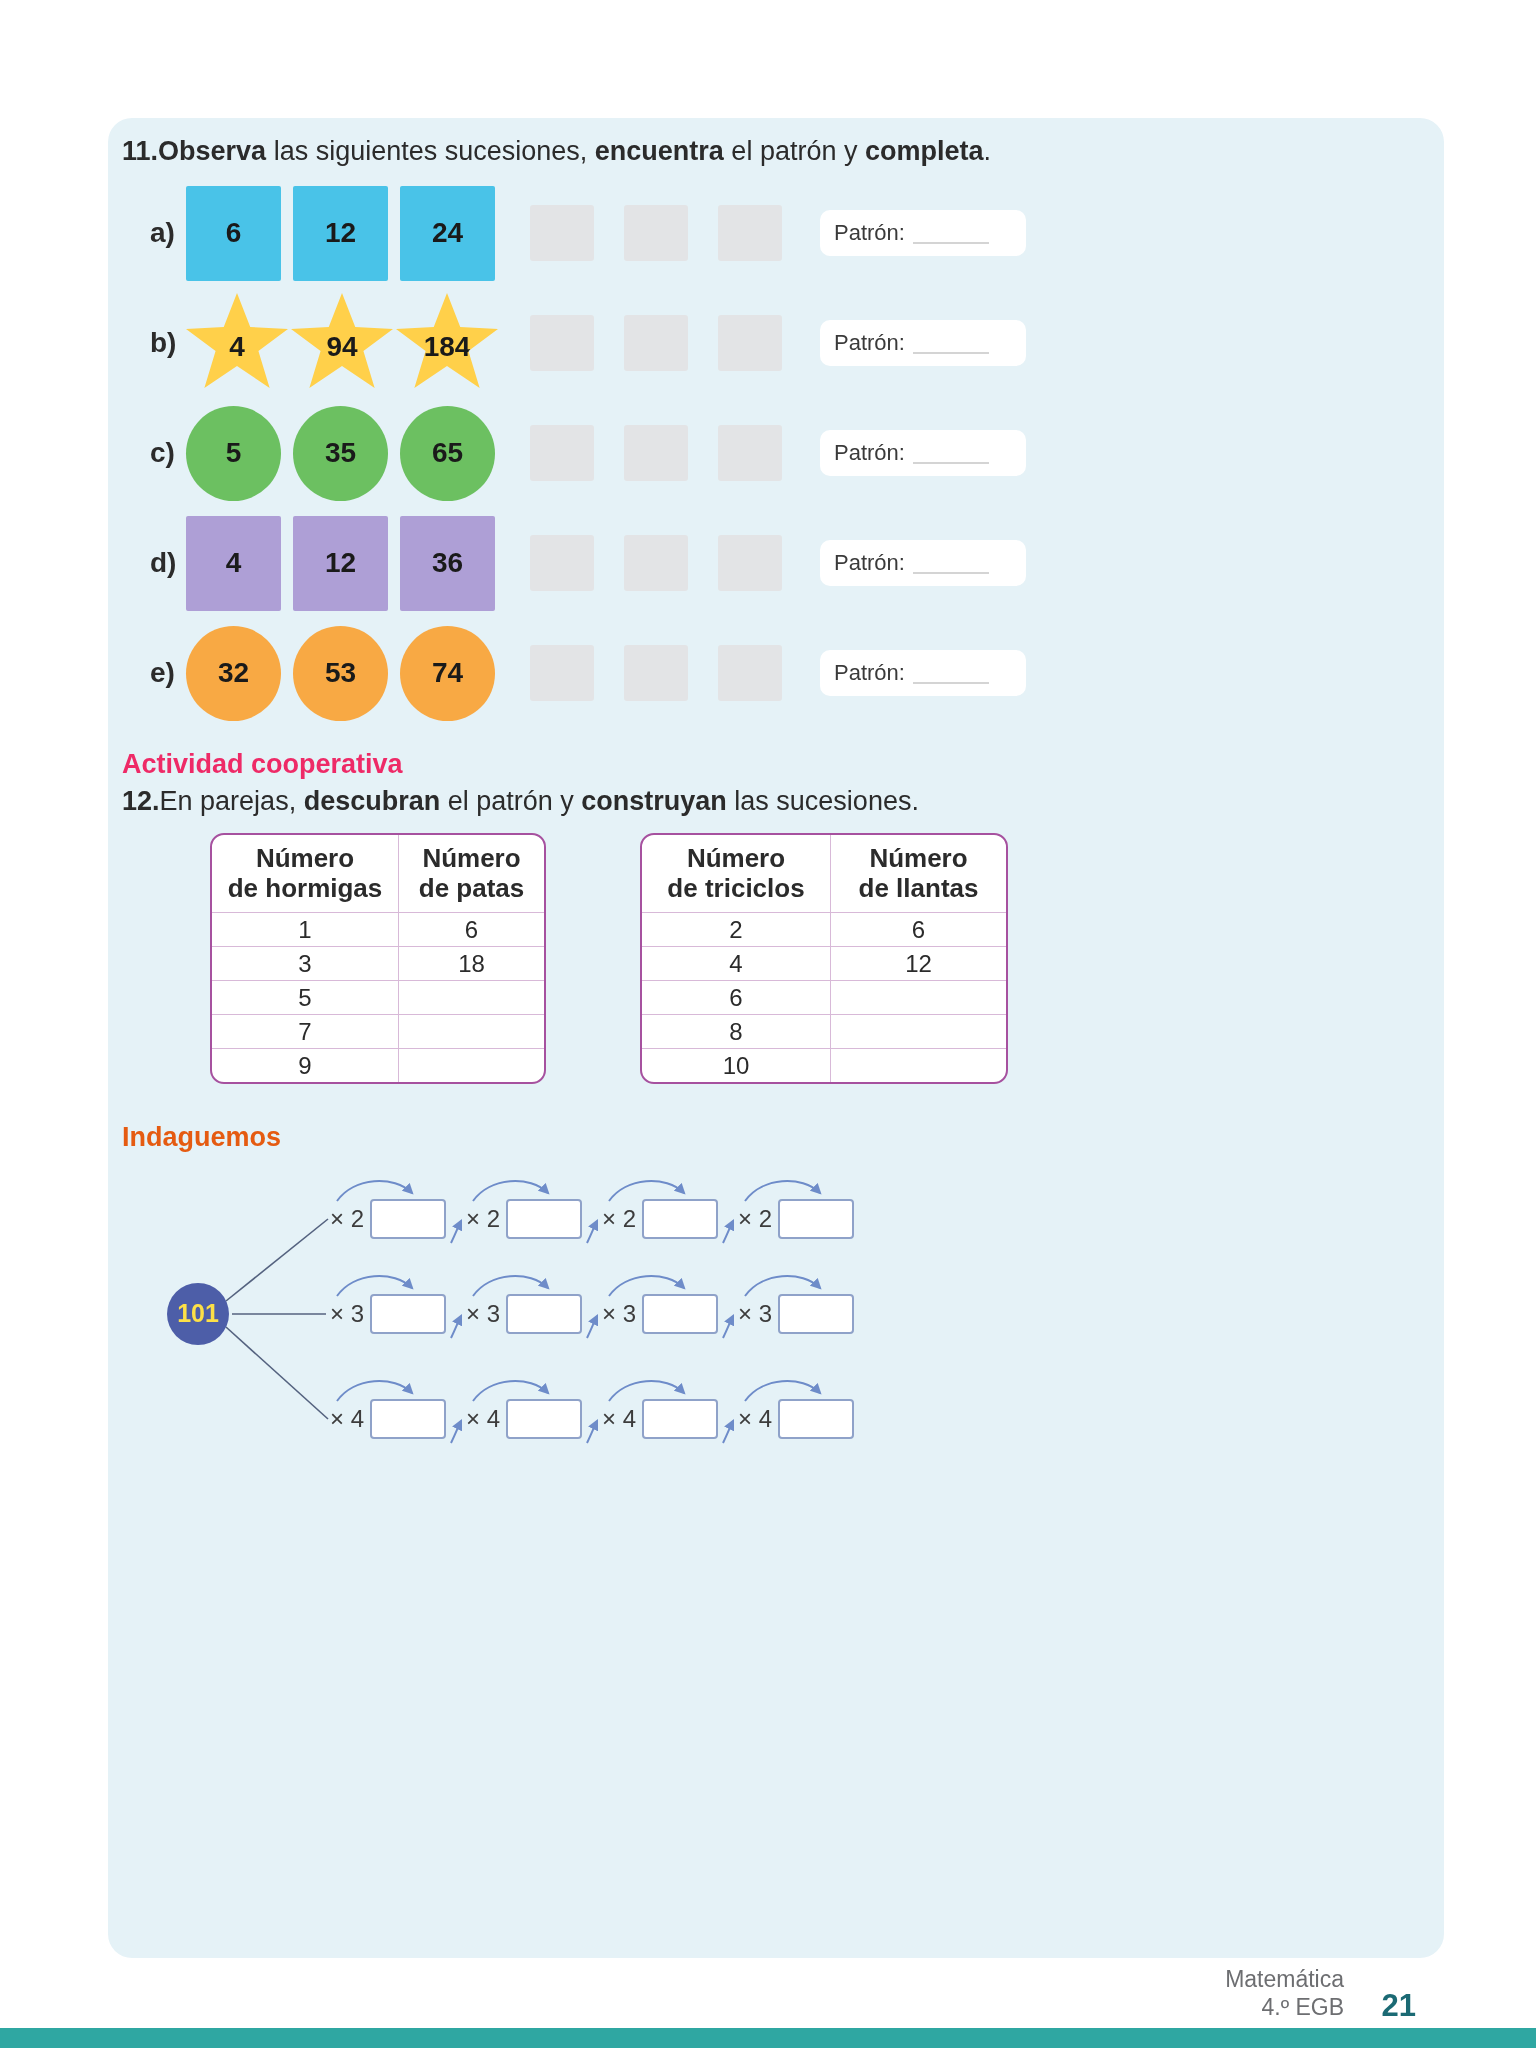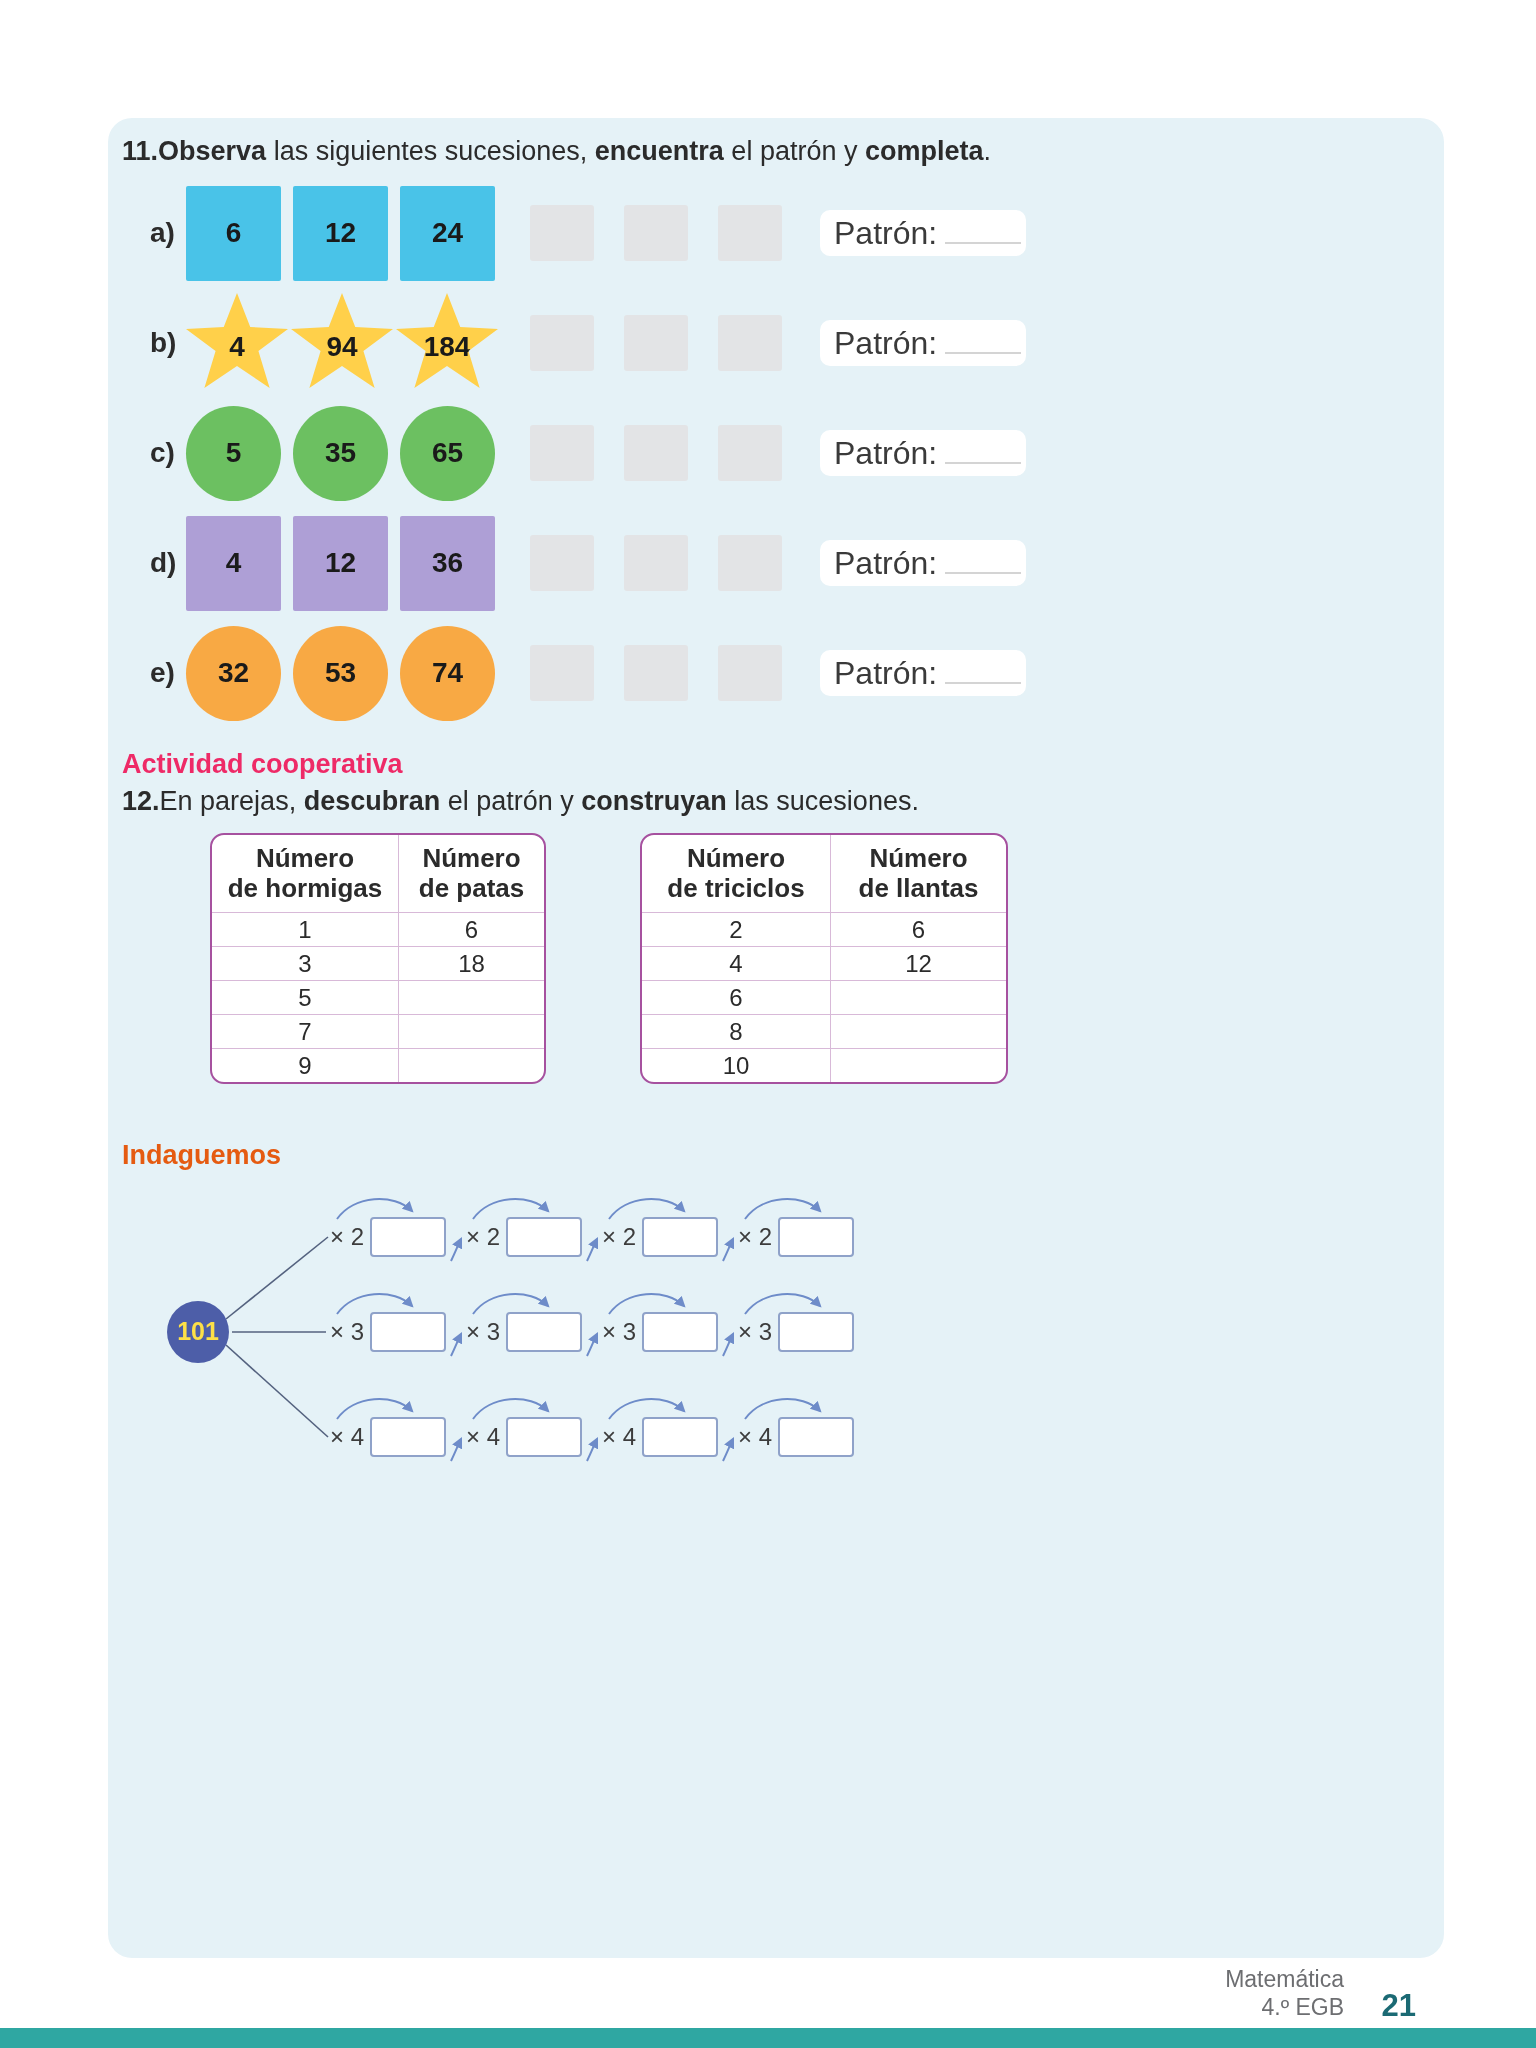--- a/index.html
+++ b/index.html
@@ -29,26 +29,26 @@
   .ci{width:95px;height:95px;border-radius:50%;}
   .ci.c-green{background:var(--green);}
   .ci.c-orange{background:var(--orange);}
   .star-row .shapes{gap:3px;}
   .star{width:102px;height:100px;background:var(--yellow);padding-top:8px;box-sizing:border-box;
         clip-path:polygon(50% 0%,63% 34%,100% 36%,71% 58%,82% 95%,50% 73%,18% 95%,29% 58%,0% 36%,37% 34%);}
   .slots{display:flex;gap:30px;margin-left:30px;flex:0 0 auto;}
   .slot{width:64px;height:56px;background:var(--slot);border-radius:3px;}
   .patron-box{margin-left:38px;width:206px;height:46px;background:#ffffff;border-radius:10px;
               display:flex;align-items:center;padding-left:14px;box-sizing:border-box;
-              font-size:32px;color:#3a3a3a;}
+              font-size:22px;color:#3a3a3a;}
   .patron-blank{display:inline-block;width:76px;height:20px;border-bottom:2px solid #d4d4d4;margin-left:8px;}
   
   .heading{font-size:27px;font-weight:bold;margin:0 0 6px 0;}
   .heading.pink{color:var(--pink);margin-top:26px;}
-  .heading.orange{color:var(--hdorange);margin-top:56px;}
+  .heading.orange{color:var(--hdorange);margin-top:38px;}
   
   .tables{display:flex;gap:94px;margin-left:88px;margin-top:8px;}
   .ptable{border:2px solid var(--tborder);border-radius:14px;background:#ffffff;overflow:hidden;}
   .tgrid{display:grid;}
   .t1 .tgrid{grid-template-columns:186px 146px;}
   .t2 .tgrid{grid-template-columns:188px 176px;}
   .th{font-weight:bold;font-size:26px;text-align:center;line-height:1.15;
       padding:9px 4px 8px 4px;}
   .td{font-size:24px;text-align:center;border-top:1.6px solid var(--tline);
       padding:3px 0;height:27px;line-height:27px;}

